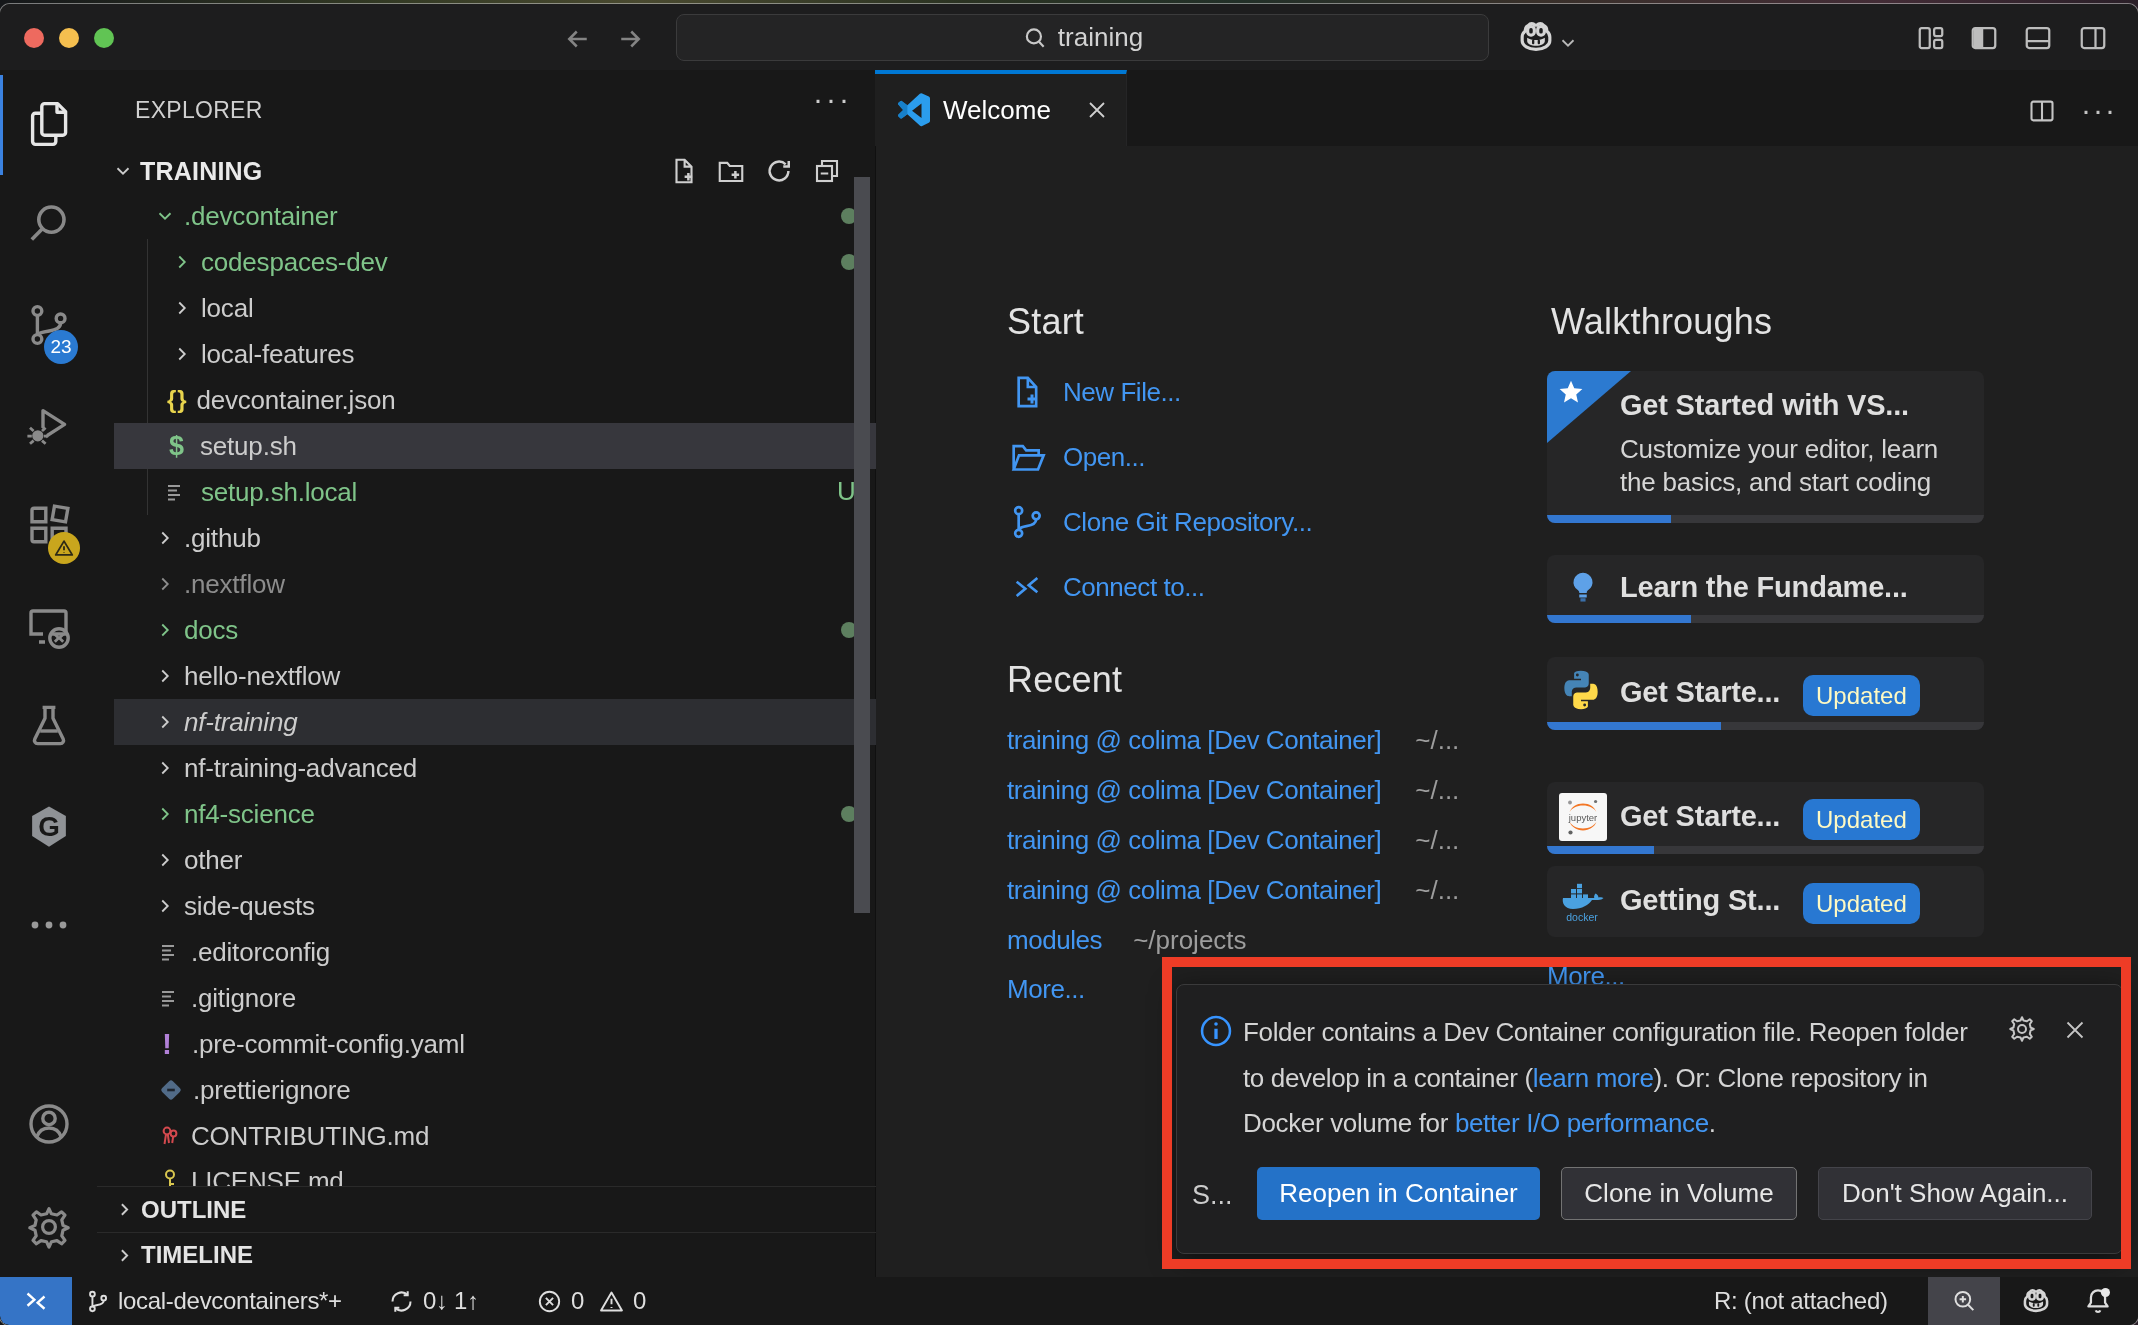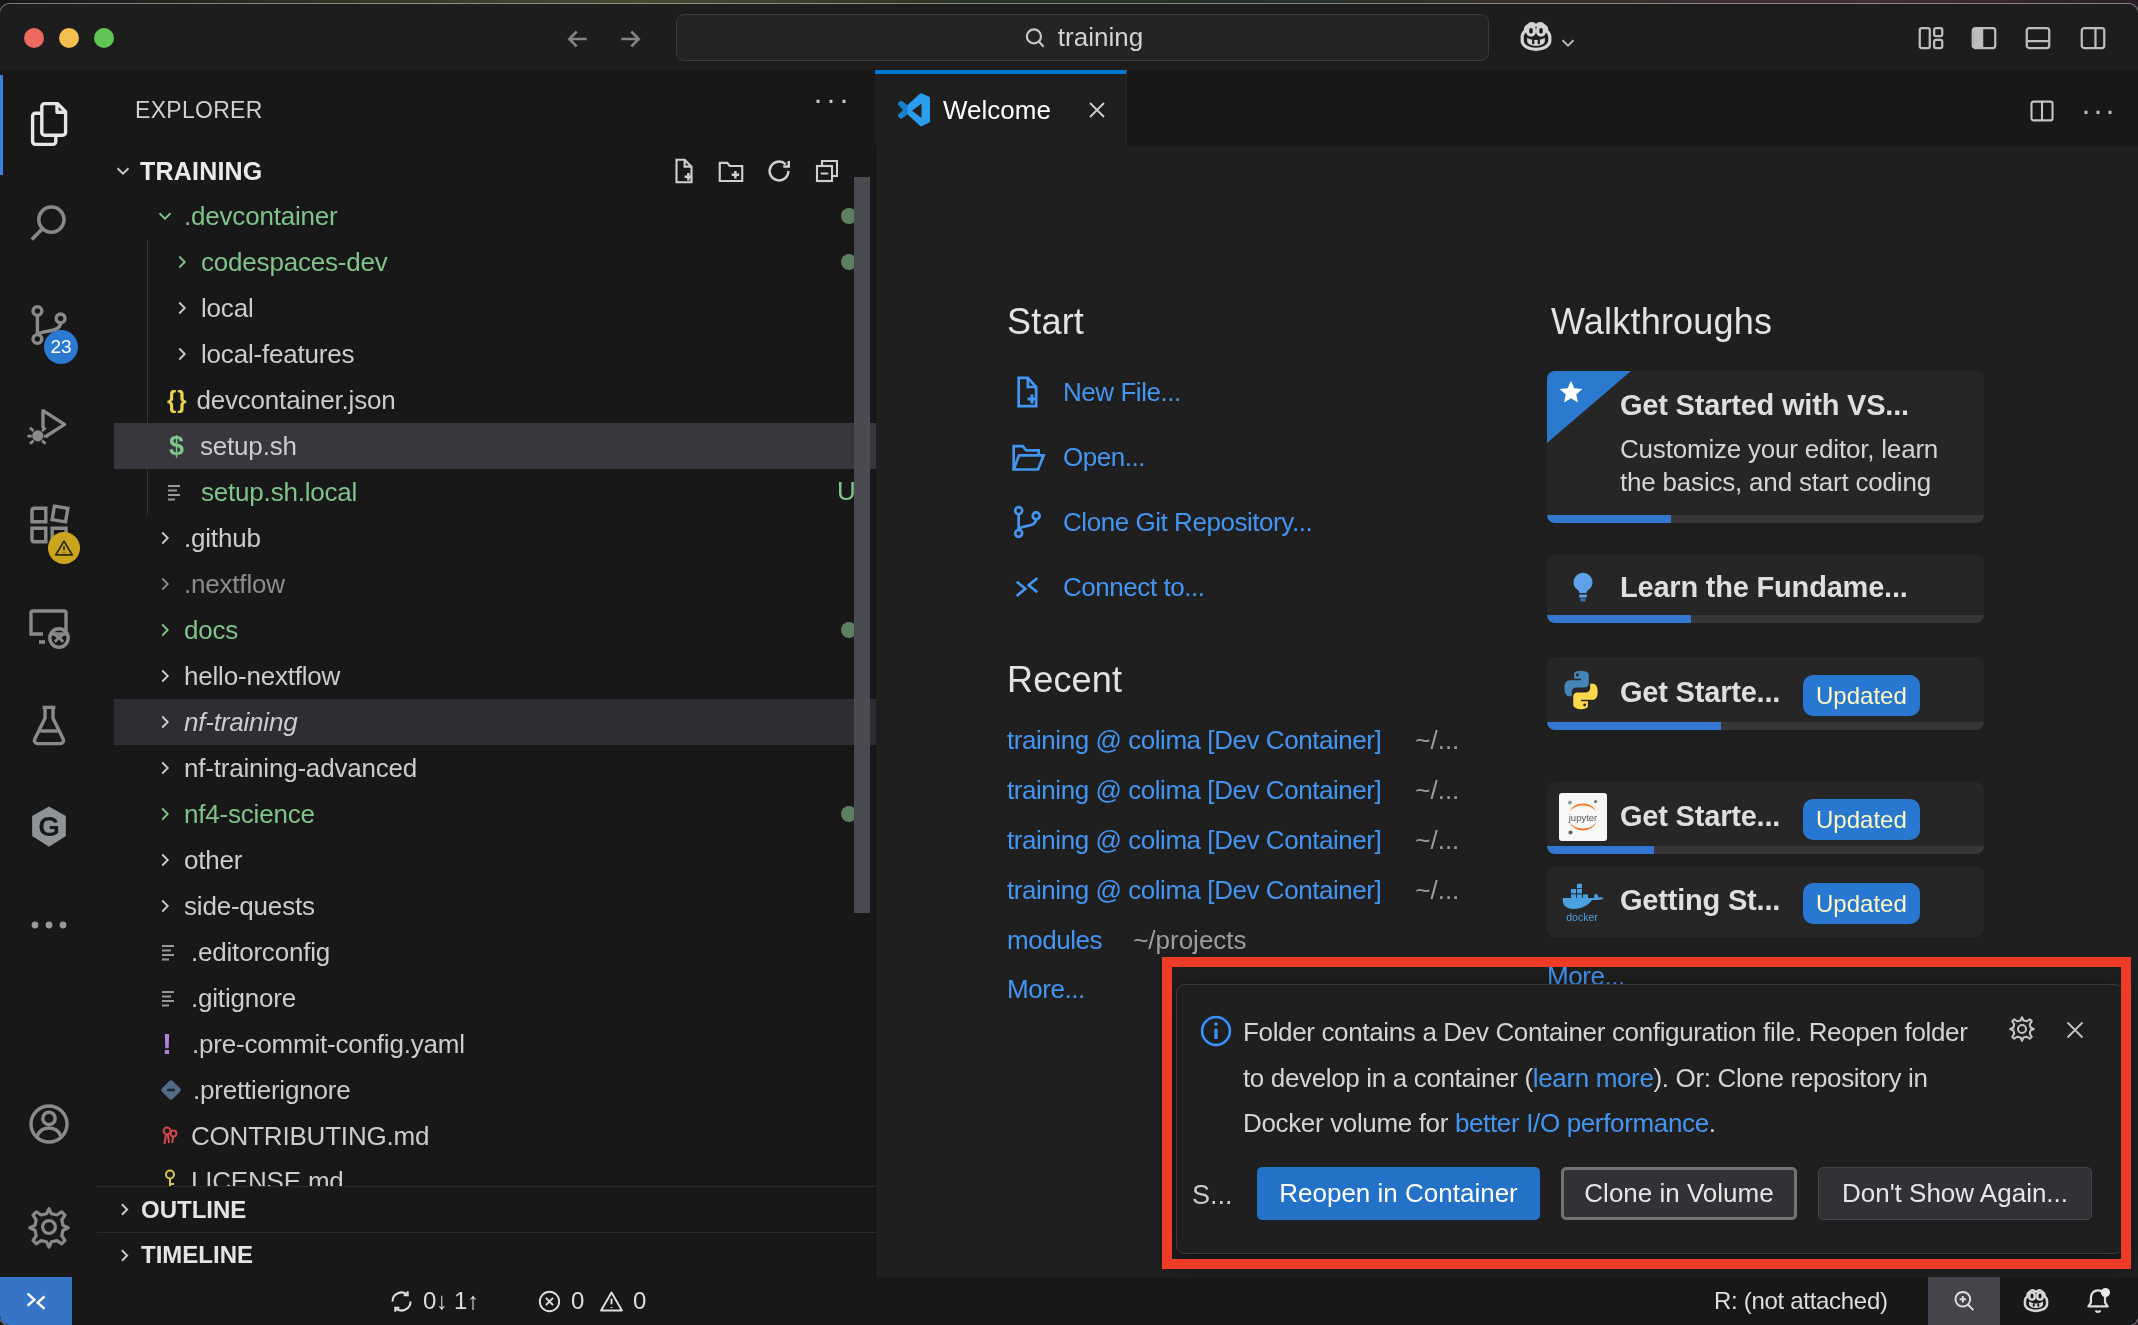--- a/index.html
+++ b/index.html
@@ -568,30 +568,39 @@
     <svg class="abs" style="left:829px;top:28px;" width="32" height="32" viewBox="0 0 24 24" fill="none" stroke="#c5c5c5" stroke-width="1.5">
         <circle cx="12" cy="12" r="3"></circle>
         <path d="M12 3.2 l1.1 2.4 2.6 .55 2.1 -1.5 1.55 1.55 -1.5 2.1 .55 2.6 2.4 1.1 -2.4 1.1 -.55 2.6 1.5 2.1 -1.55 1.55 -2.1 -1.5 -2.6 .55 -1.1 2.4 -1.1 -2.4 -2.6 -.55 -2.1 1.5 -1.55 -1.55 1.5 -2.1 -.55 -2.6 -2.4 -1.1 2.4 -1.1 .55 -2.6 -1.5 -2.1 1.55 -1.55 2.1 1.5 2.6 -.55 Z" stroke-linejoin="round"></path>
       </svg>
     <svg class="abs" style="left:886px;top:33px;" width="24" height="24" viewBox="0 0 24 24" fill="none" stroke="#c5c5c5" stroke-width="1.8">
         <path d="M4.5 4.5 L19.5 19.5 M19.5 4.5 L4.5 19.5"></path>
       </svg>
   </div>
   <div class="abs" style="left:1192px;top:1176px;font-size:27px;color:#cccccc;z-index:5;">S...</div>
   <div class="tbtn" style="left:1257px;width:283px;background:#2472c8;color:#ffffff;z-index:5;">Reopen in Container</div>
-  <div class="tbtn" style="left:1561px;width:236px;background:#313136;border:3px solid #737373;color:#e6e6e6;z-index:5;">Clone in Volume</div>
+  <div class="tbtn" style="left:1561px;width:236px;background:#313136;border:1px solid #737373;color:#e6e6e6;z-index:5;">Clone in Volume</div>
   <div class="tbtn" style="left:1818px;width:274px;background:#313136;border:1px solid #44444a;color:#e6e6e6;z-index:5;">Don't Show Again...</div>
 
   <div class="redbox"></div>
 
   <div class="statusbar" id="statusbar">
     <div class="sitem" style="left:0;width:72px;background:#3574c6;justify-content:center;border-radius:0 0 0 9px;">
       <svg width="30" height="30" viewBox="0 0 24 24" fill="none" stroke="#ffffff" stroke-width="1.9">
           <path d="M5.2 6 L10.7 10.9 L5.2 15.8 M18.8 8.4 L13.3 13.3 L18.8 18.2"></path>
         </svg>
+    </div>
+    <div class="sitem" style="left:84px;">
+      <svg width="27" height="27" viewBox="0 0 24 24" fill="none" stroke="#dedede" stroke-width="1.7">
+          <circle cx="7.5" cy="5.5" r="2.1"></circle>
+          <circle cx="7.5" cy="18.5" r="2.1"></circle>
+          <circle cx="17.5" cy="9" r="2.1"></circle>
+          <path d="M7.5 7.6 V16.4 M17.5 11.1 c0 3 -3 3.6 -5.6 4 c-2.3 .4 -3.8 .9 -4.4 1.9"></path>
+        </svg>
+      <span style="margin-left:7px;">local-devcontainers*+</span>
     </div>
     <div class="sitem" style="left:388px;">
       <svg width="27" height="27" viewBox="0 0 24 24" fill="none" stroke="#dedede" stroke-width="1.8">
           <path d="M20 12 a8 8 0 0 1 -13.5 5.8 M4 12 a8 8 0 0 1 13.5 -5.8"></path>
           <path d="M17.5 2.8 v3.6 h-3.6 M6.5 21.2 v-3.6 h3.6"></path>
         </svg>
       <span style="margin-left:8px;">0↓ 1↑</span>
     </div>
     <div class="sitem" style="left:536px;">
       <svg width="27" height="27" viewBox="0 0 24 24" fill="none" stroke="#dedede" stroke-width="1.7">

